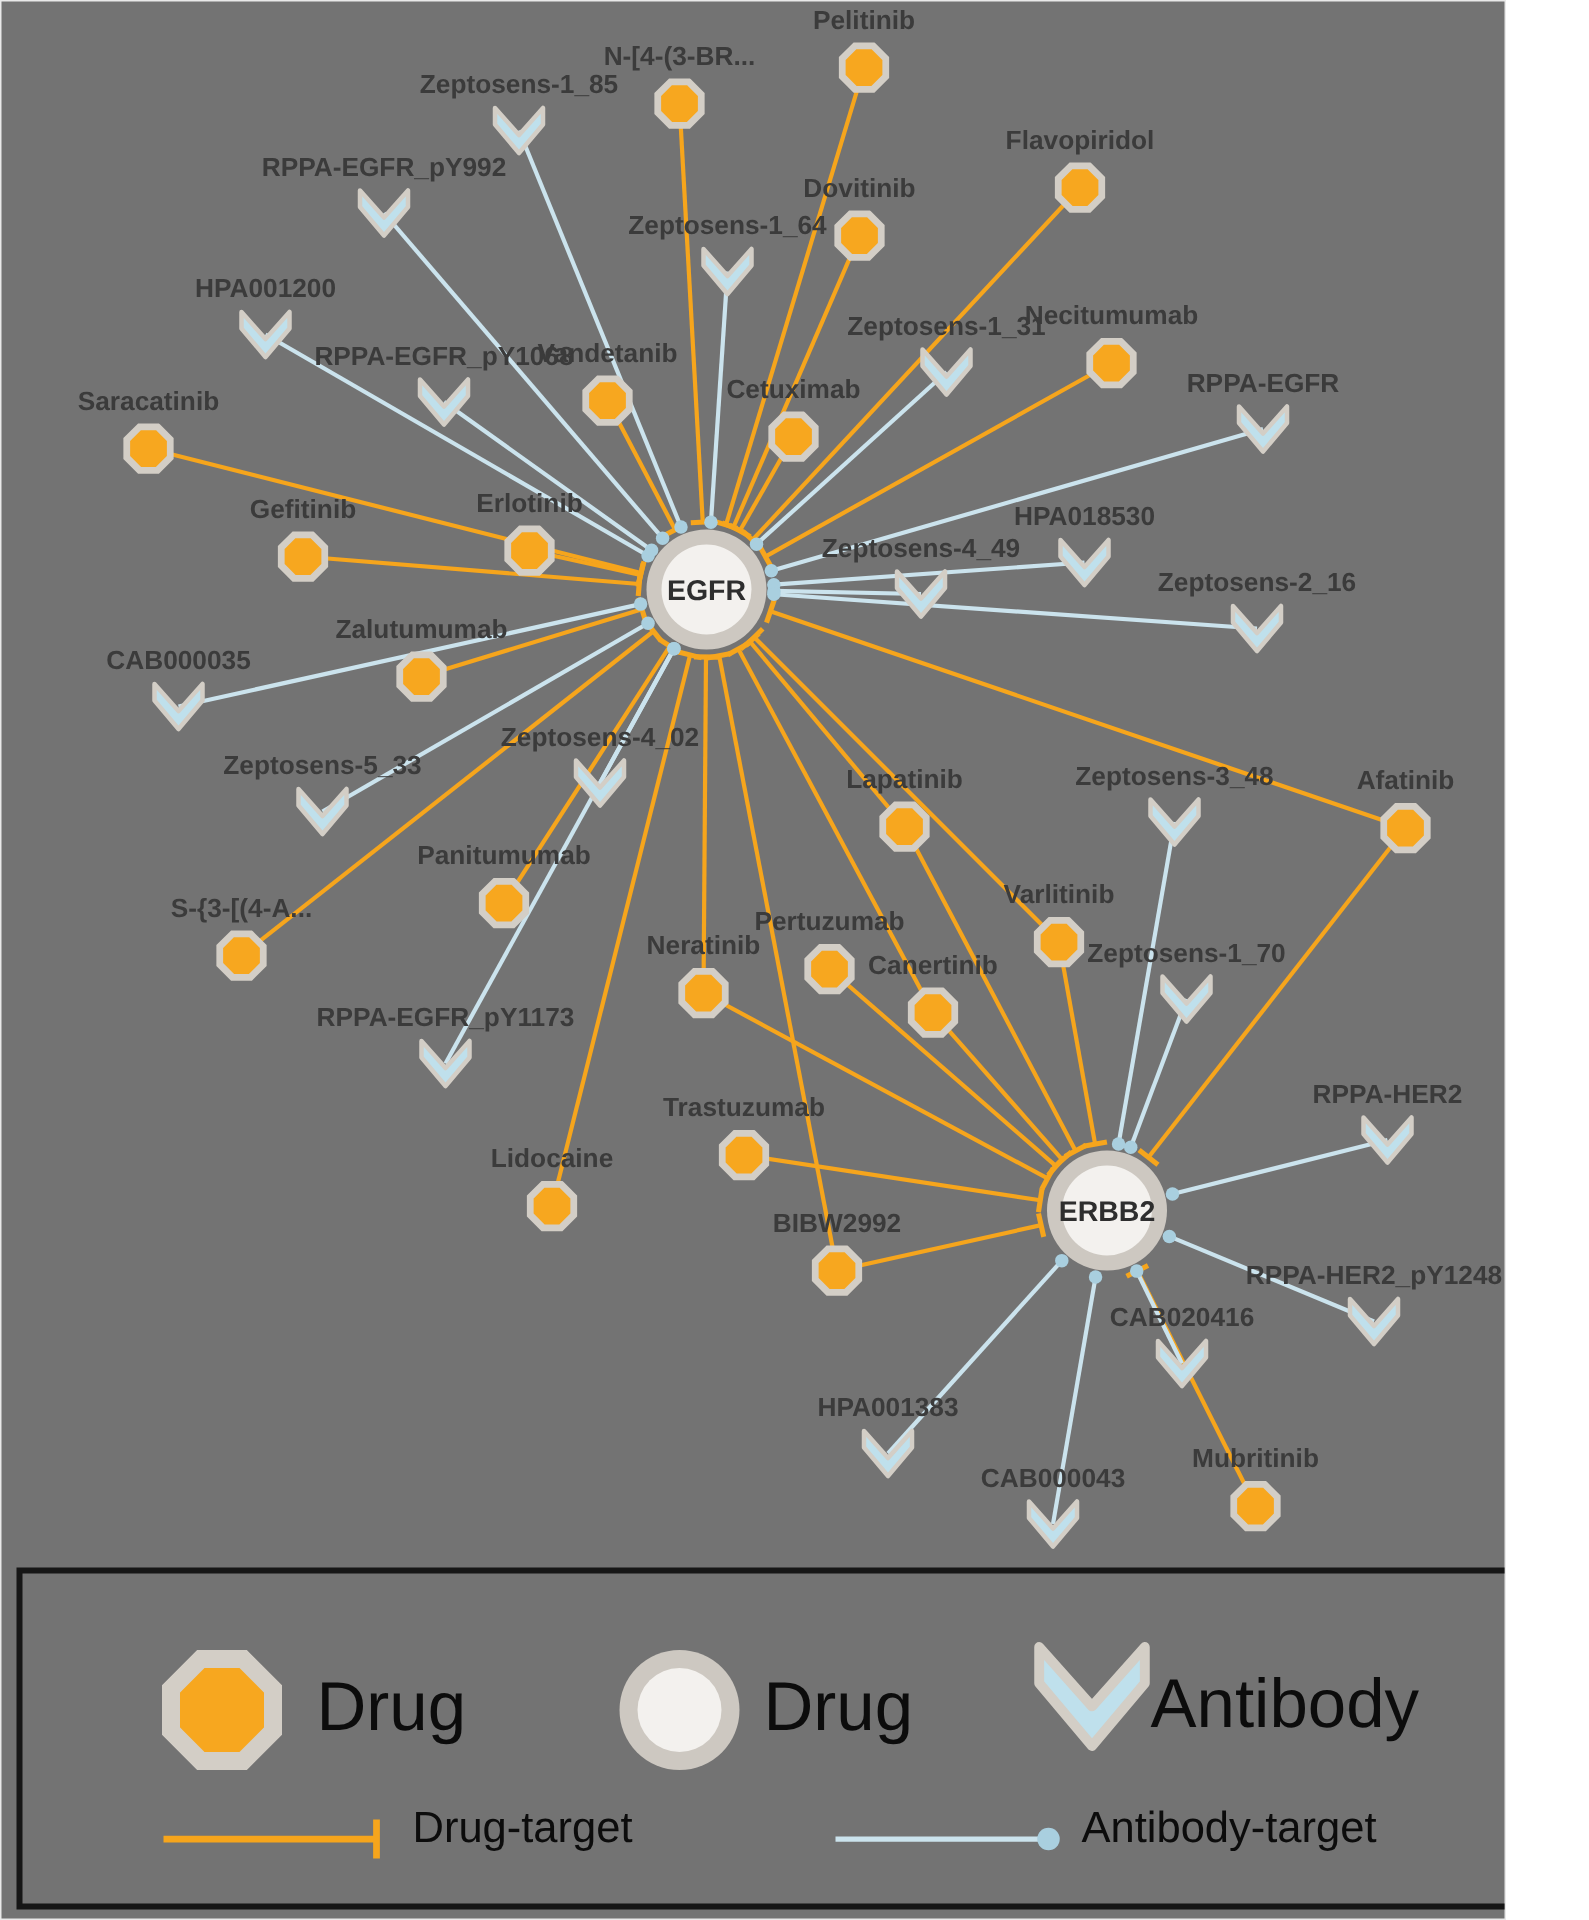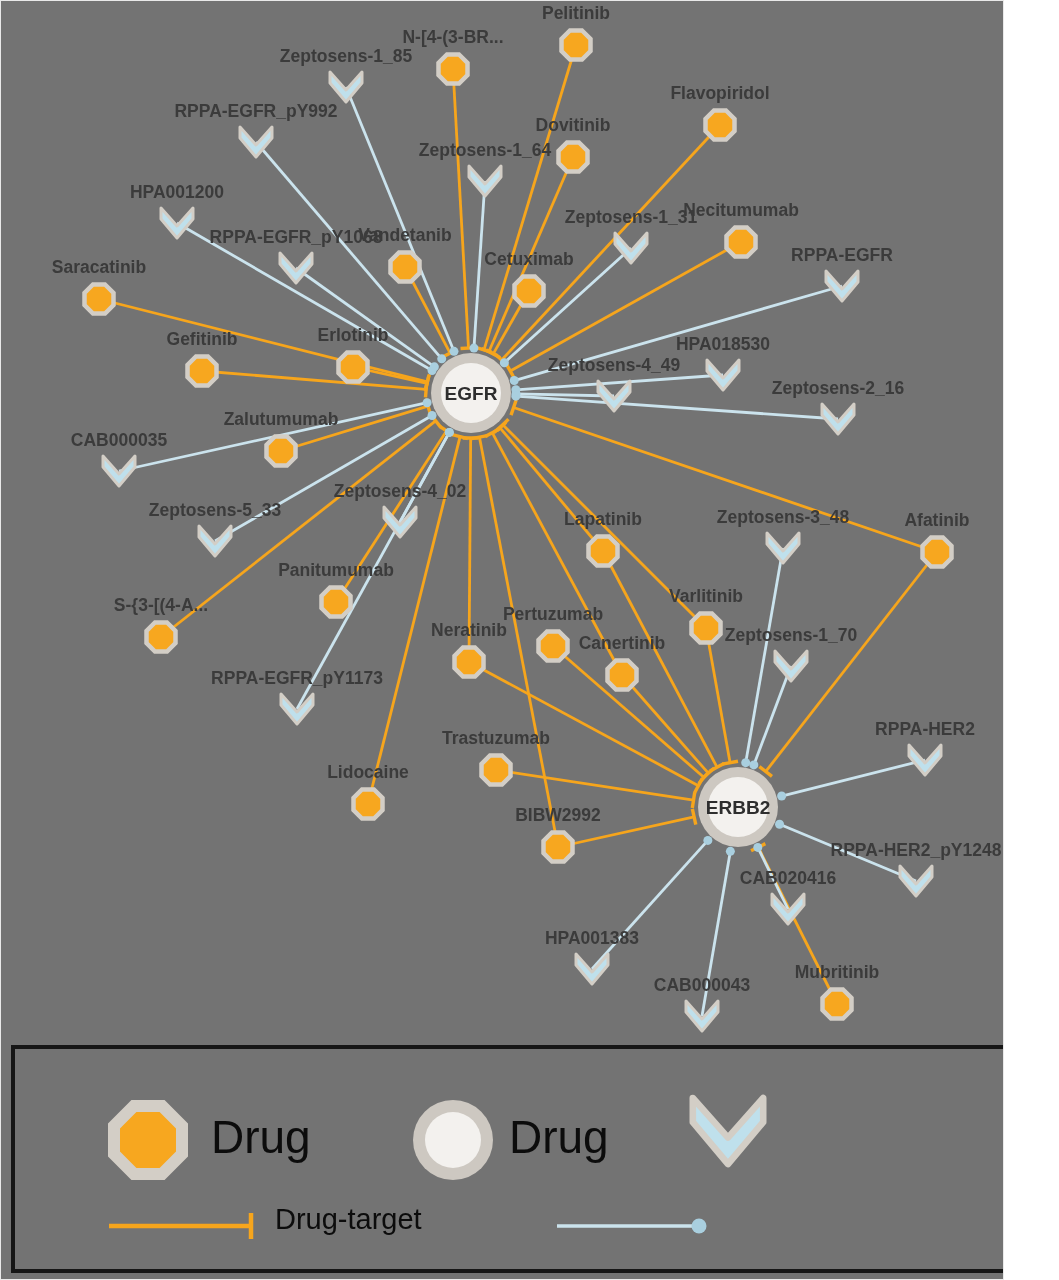--- a/index.html
+++ b/index.html
@@ -230,15 +230,17 @@
         <line x1="556" y1="1225" x2="692" y2="1225" stroke="#CBE3ED" stroke-width="3.5"></line>
         <circle cx="698" cy="1225" r="7.5" fill="#A9CFDF"></circle>
       </g>
     </svg>
 
 
   <div class="legend-box"></div>
 
   <div class="legend-label lbl-lg" style="left:210px;top:1109px">Drug</div>
   <div class="legend-label lbl-lg" style="left:508px;top:1109px">Drug</div>
+  <div class="legend-label lbl-lg" style="left:766px;top:1107px">Antibody</div>
   <div class="legend-label lbl-sm" style="left:274px;top:1202px">Drug-target</div>
+  <div class="legend-label lbl-sm" style="left:720px;top:1202px">Antibody-target</div>
 
 </div>
 
 </body></html>

